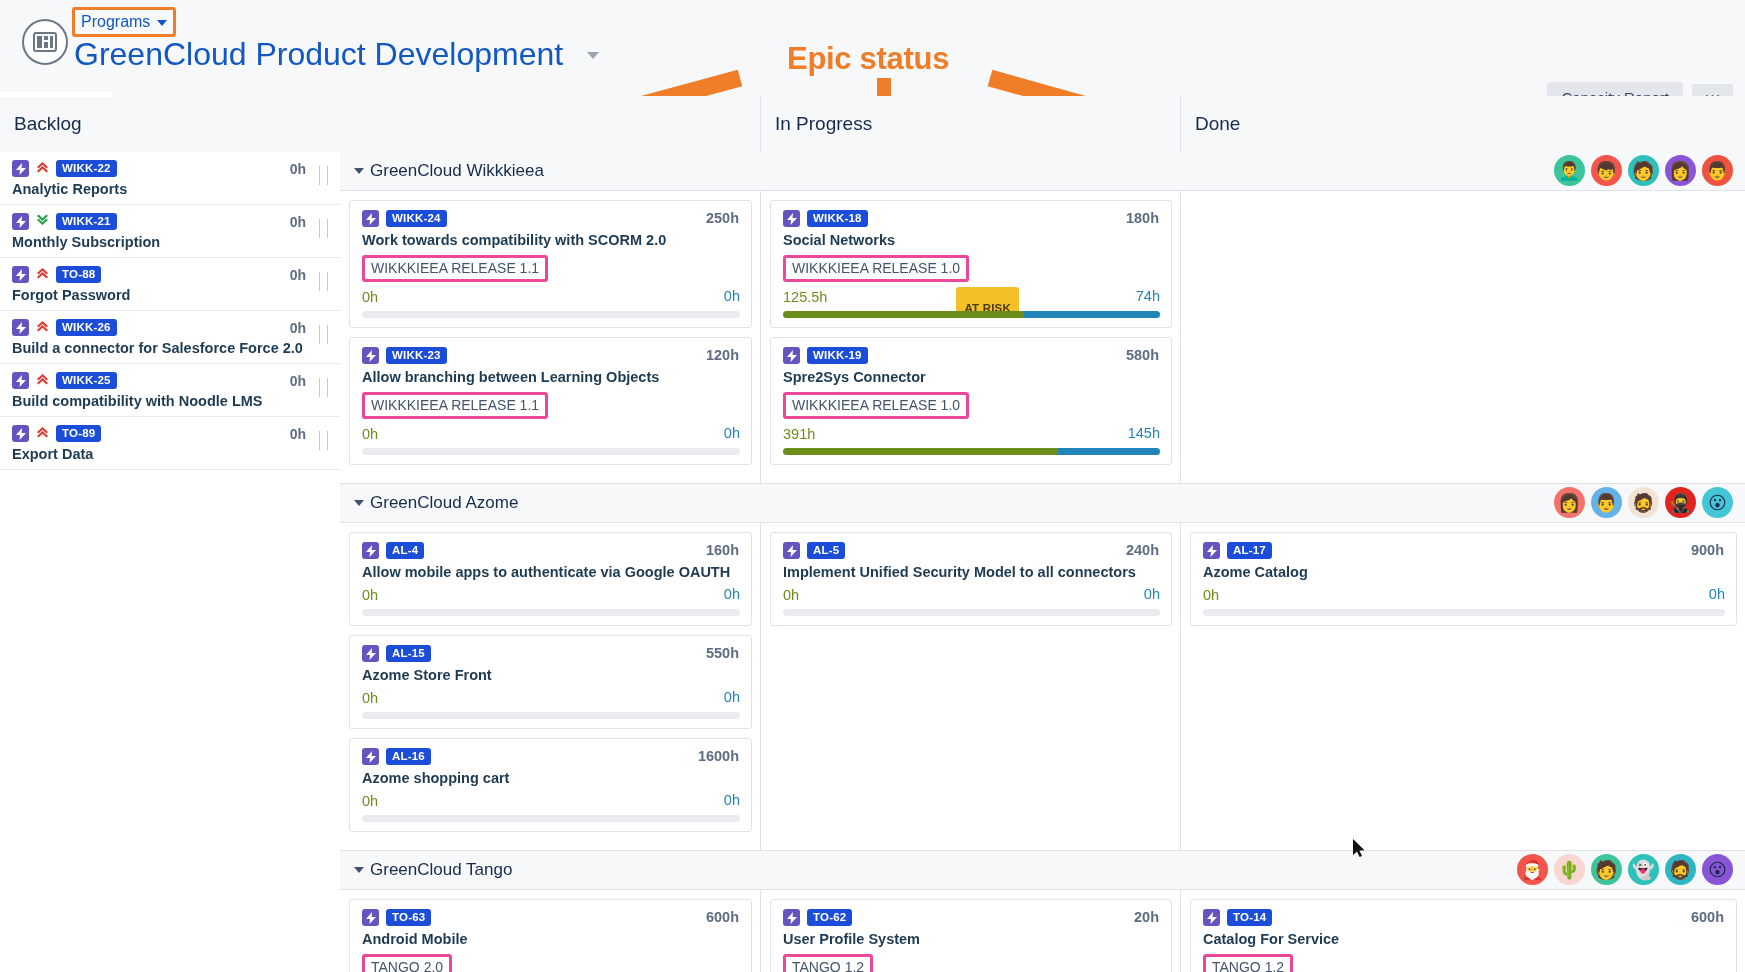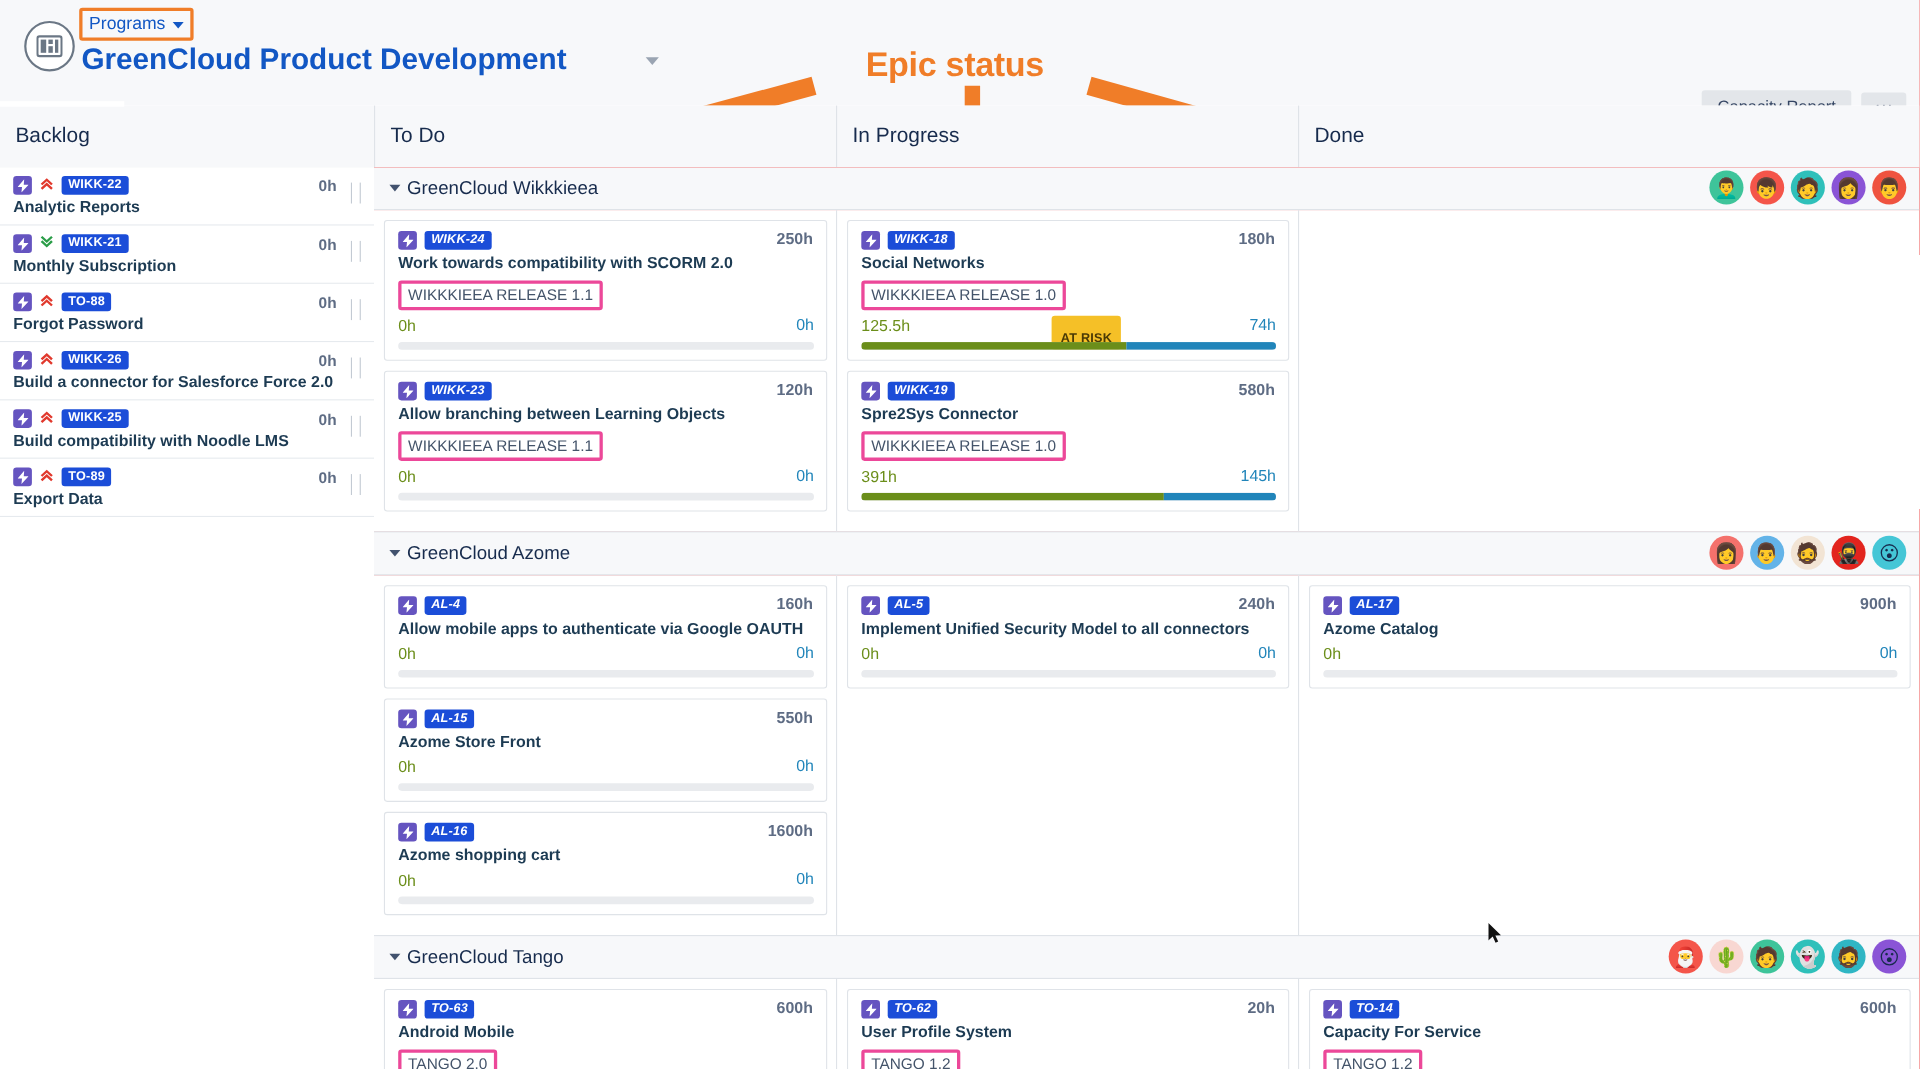--- a/index.html
+++ b/index.html
@@ -33,21 +33,21 @@
     display:flex;align-items:center;gap:7px;
     color:#1257c4;font-size:16px;line-height:19px;font-weight:400;
     cursor:pointer;white-space:nowrap;
   }
   .caret-sm{
     width:0;height:0;border-left:5px solid transparent;border-right:5px solid transparent;
     border-top:6px solid #1257c4;margin-top:2px;
   }
   .proj-title{
     position:absolute;left:74px;top:36px;
-    font-size:27px;line-height:36px;color:#1257c4;font-weight:700;white-space:nowrap;
+    font-size:32px;line-height:36px;color:#1257c4;font-weight:400;white-space:nowrap;
   }
   .proj-caret{
     position:absolute;left:587px;top:52px;
     width:0;height:0;border-left:6px solid transparent;border-right:6px solid transparent;
     border-top:7px solid #9aa4b2;
   }
   .hdr-actions{position:absolute;right:12px;top:82px;display:flex;gap:9px;align-items:center;}
   .btn-grey{
     background:#e3e6ea;color:#344563;border:none;border-radius:3px;
     font-size:15px;font-family:inherit;padding:7px 14px;cursor:pointer;white-space:nowrap;
@@ -145,21 +145,21 @@
   }
   .lane-col.c0{width:420px;}
   .lane-col.c1{width:420px;border-left:1px solid #dfe3e8;}
   .lane-col.c2{width:565px;border-left:1px solid #dfe3e8;}
 
   .card{
     background:#fff;border:1px solid #dfe3e8;border-radius:3px;
     padding:9px 11px 9px 12px;margin-bottom:9px;position:relative;box-sizing:border-box;
     cursor:pointer;
   }
-  .card-top{display:flex;align-items:flex-start;gap:7px;font-style:italic;}
+  .card-top{display:flex;align-items:flex-start;gap:7px;}
   .card-est{
     position:absolute;right:12px;top:9px;font-size:14.5px;font-weight:bold;color:#5e6c84;margin-left:36px;
   }
   .card-title{
     margin-top:5px;font-size:14.5px;font-weight:bold;color:#1d3b53;white-space:nowrap;
   }
   .rel-chip{
     display:inline-block;margin-top:7px;border:3px solid #ec4899;border-radius:3px;
     padding:2px 6px 3px;font-size:14px;color:#44546a;background:#fff;white-space:nowrap;
   }
@@ -236,21 +236,20 @@
       </g>
     </svg>
     <div class="anno-label">Epic status</div>
   </div>
 
   <div class="board">
 
     <div class="col-heads">
       <div class="backlog-tab"></div>
       <div class="col-head" style="left:0;width:340px;">Backlog</div>
-      <div class="col-head sep" style="left:340px;width:420px;">To Do</div>
       <div class="col-head sep" style="left:760px;width:420px;">In Progress</div>
       <div class="col-head sep" style="left:1180px;width:565px;">Done</div>
     </div>
 
     <div class="backlog">
       <div class="bl-row">
         <div class="bl-top">
           <span class="epic-glyph">
             <svg width="10" height="12" viewBox="0 0 10 12">
                 <polygon points="6,0 0,7 4,7 3.5,12 10,5 5.6,5" fill="#fff"></polygon>
@@ -671,21 +670,21 @@
             <div class="card">
     <div class="card-top">
       <span class="epic-glyph">
                   <svg width="10" height="12" viewBox="0 0 10 12">
                     <polygon points="6,0 0,7 4,7 3.5,12 10,5 5.6,5" fill="#fff"></polygon>
                   </svg>
                 </span>
       <span class="epic-chip">TO-14</span>
     </div>
     <div class="card-est">600h</div>
-    <div class="card-title">Capacity For Service</div>
+    <div class="card-title">Catalog For Service</div>
     <div class="rel-chip">TANGO 1.2</div>
     <div class="bar-row">
       <span class="h-left">609h</span>
       <span class="status-badge over" style="left:36%">OVER-BUDGETED HOURS</span>
       <span class="h-right">0h</span>
     </div>
     
   </div>
           </div>
     </div>

